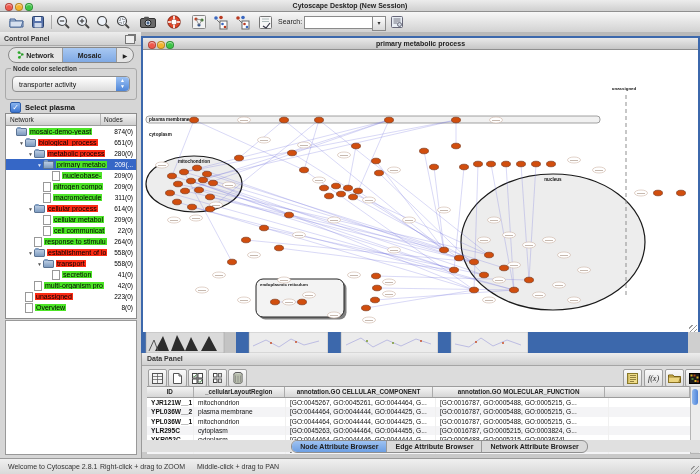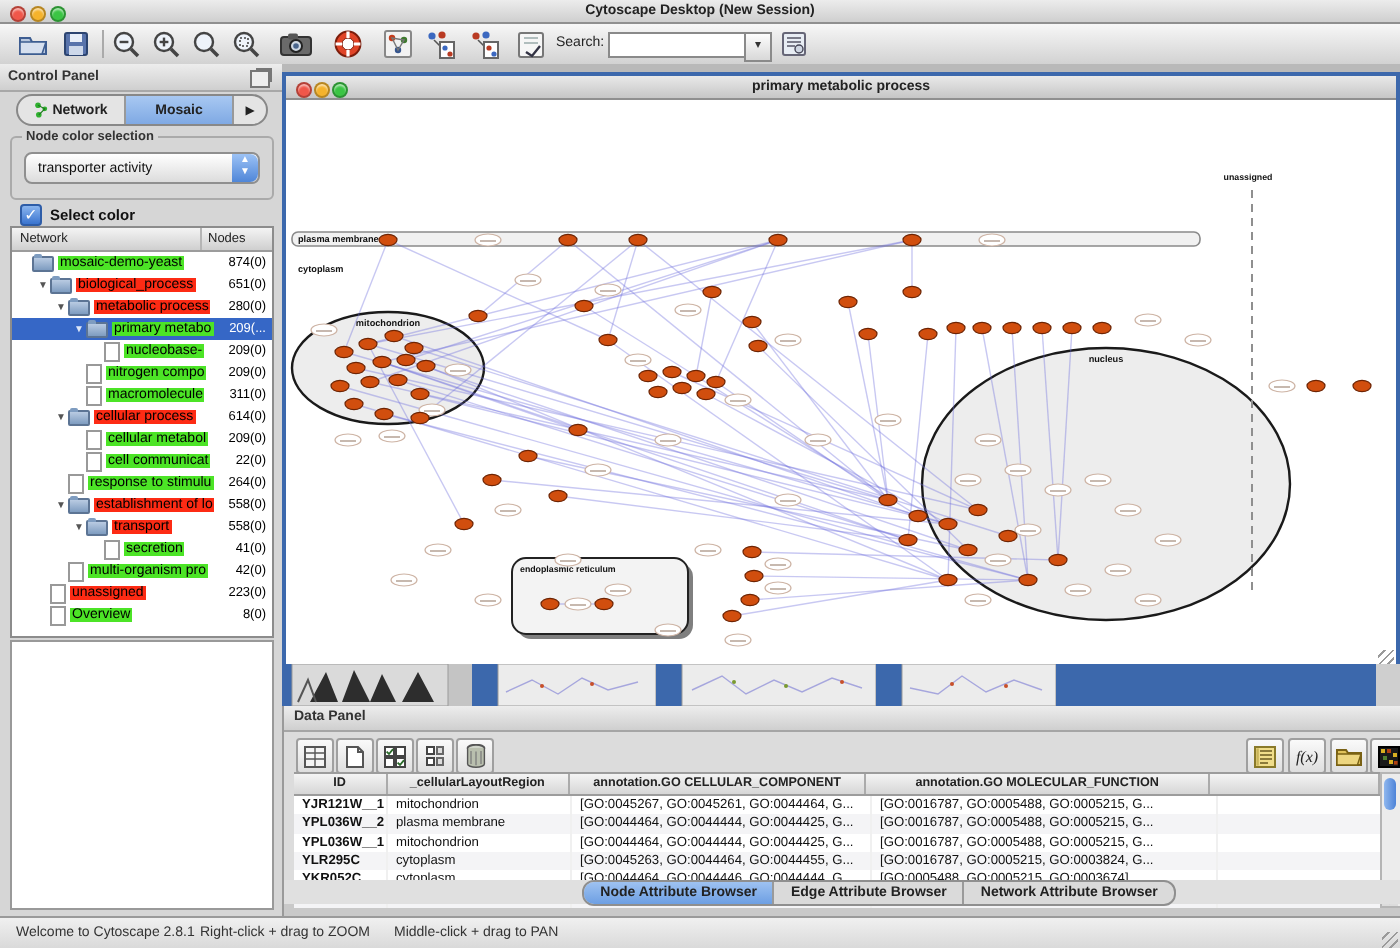--- a/index.html
+++ b/index.html
@@ -234,21 +234,21 @@
   </div>
   <div class="abs groupbox">
     <div class="abs gtitle">Node color selection</div>
     <div class="abs macdrop">
       <div class="val">transporter activity</div>
       <div class="stepper">▲<br>▼</div>
     </div>
   </div>
   <div class="abs checkrow">
     <div class="checkbox">✓</div>
-    <div class="checklabel">Select color</div>
+    <div class="checklabel">Select plasma</div>
   </div>
   <div class="abs tree">
     <div class="tree-head">
       <div class="c1">Network</div>
       <div class="c2">Nodes</div>
     </div>
     <div id="tree-rows">
         <div class="trow" style="padding-left: 4px;">
           <span class="tri"></span>
           <span class="fold"></span>

